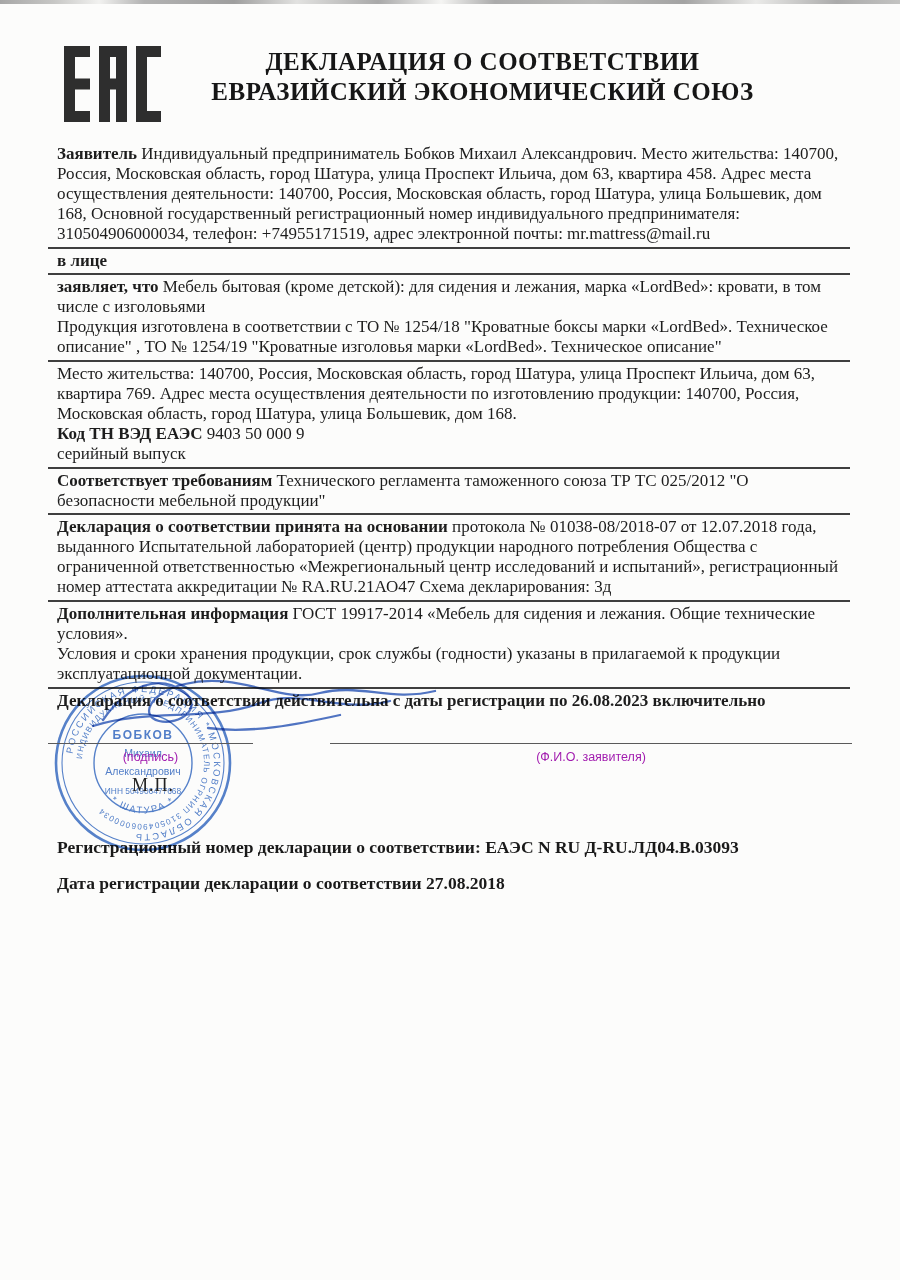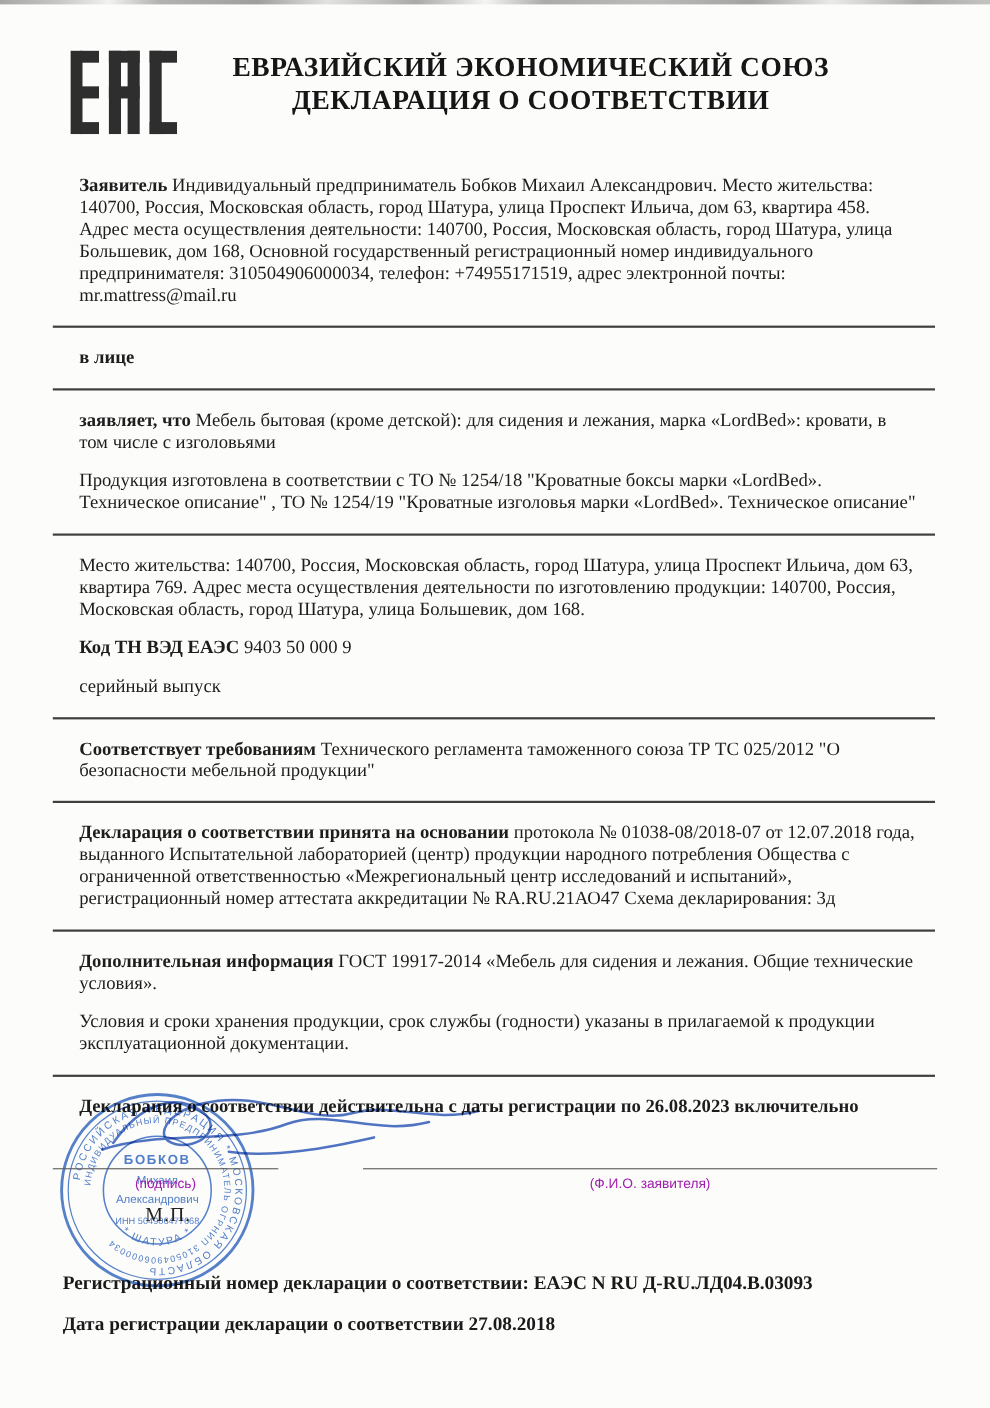--- a/index.html
+++ b/index.html
@@ -16,21 +16,21 @@
       #858585 76%,#e4e4e2 84%,#8f8f8f 93%,#b0b0ae 100%);
   }
   .eac-logo{position:absolute;left:64px;top:46px;width:97px;height:76px;}
   .title-block{
     position:absolute;left:160px;top:47px;width:645px;text-align:center;
     font-weight:bold;font-size:25px;line-height:30px;letter-spacing:.5px;color:#161616;
   }
   .doc{position:absolute;left:48px;top:142px;width:802px;}
   .sec{border-bottom:2px solid #3f3f3f;padding:2px 0 3px 0;}
   .sec.nob{border-bottom:none;}
-  .sec p{margin:15px;padding:0 2px 0 9px;}
+  .sec p{margin:0;padding:0 2px 0 9px;}
   b,strong{font-weight:bold;}
   .bold{font-weight:bold;}
   .sig-row{position:relative;height:108px;}
   .sig-line{position:absolute;border-top:1.6px solid #5a5a5a;height:0;}
   .sig-line.l{left:0;top:29px;width:205px;}
   .sig-line.r{left:282px;top:29px;width:522px;}
   .sig-name{position:absolute;left:282px;top:2px;width:522px;text-align:center;font-size:17px;color:#2a2a33;}
   .sig-cap{position:absolute;top:34px;text-align:center;font-size:12.5px;color:#a21caf;
     font-family:"Liberation Sans","DejaVu Sans",sans-serif;}
   .sig-cap.l{left:0;width:205px;}
@@ -64,22 +64,22 @@
         <rect x="35" y="0" width="28" height="11"></rect>
         <rect x="35" y="32.5" width="28" height="11"></rect>
         <rect x="72" y="0" width="11" height="76"></rect>
         <rect x="72" y="0" width="25" height="11"></rect>
         <rect x="72" y="65" width="25" height="11"></rect>
       </g>
     </svg>
   </div>
 
   <div class="title-block">
+    <div>ДЕКЛАРАЦИЯ О СООТВЕТСТВИИ</div>
     <div>ЕВРАЗИЙСКИЙ ЭКОНОМИЧЕСКИЙ СОЮЗ</div>
-    <div>ДЕКЛАРАЦИЯ О СООТВЕТСТВИИ</div>
   </div>
 
   <div class="doc">
 
     <div class="sec">
       <p><strong>Заявитель</strong><span> Индивидуальный предприниматель Бобков Михаил Александрович. Место жительства: 140700, Россия, Московская область, город Шатура, улица Проспект Ильича, дом 63, квартира 458. Адрес места осуществления деятельности: 140700, Россия, Московская область, город Шатура, улица Большевик, дом 168, Основной государственный регистрационный номер индивидуального предпринимателя: 310504906000034, телефон: +74955171519, адрес электронной почты: mr.mattress@mail.ru</span></p>
     </div>
 
     <div class="sec">
       <p><strong>в лице</strong></p>

